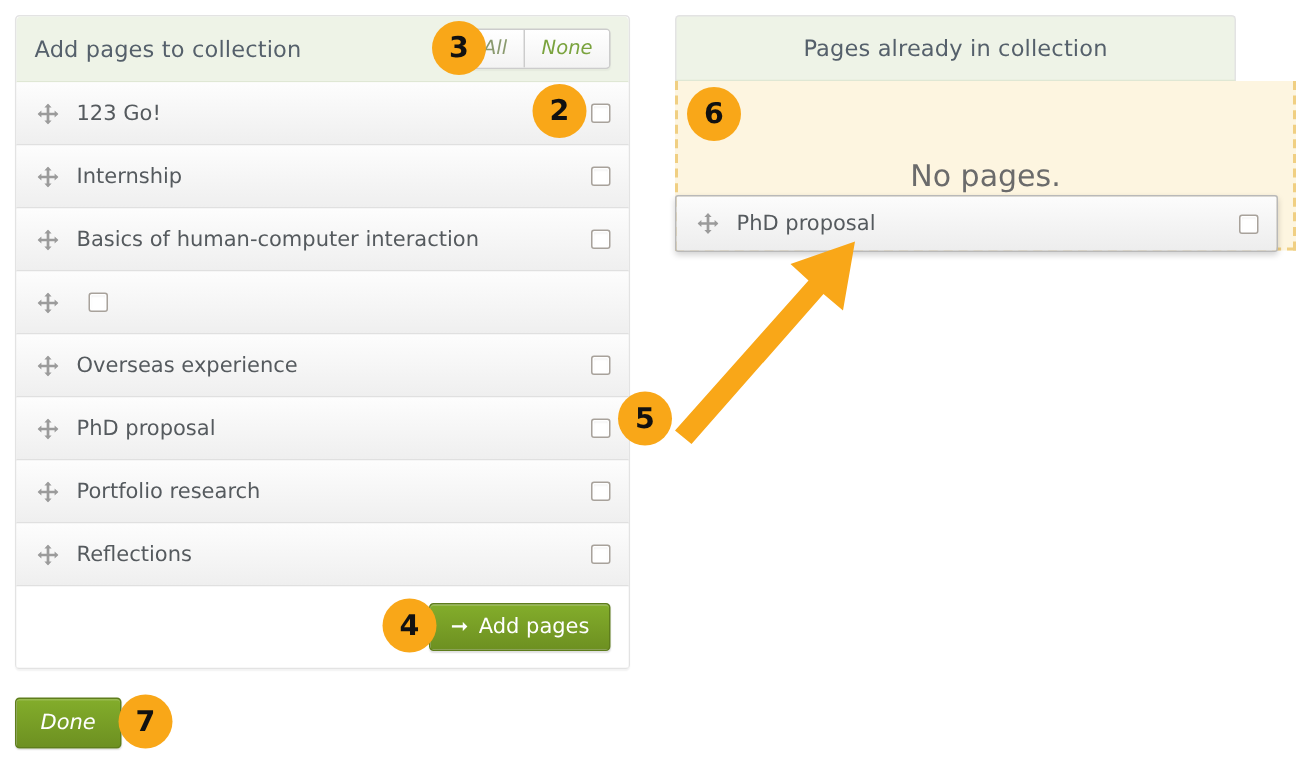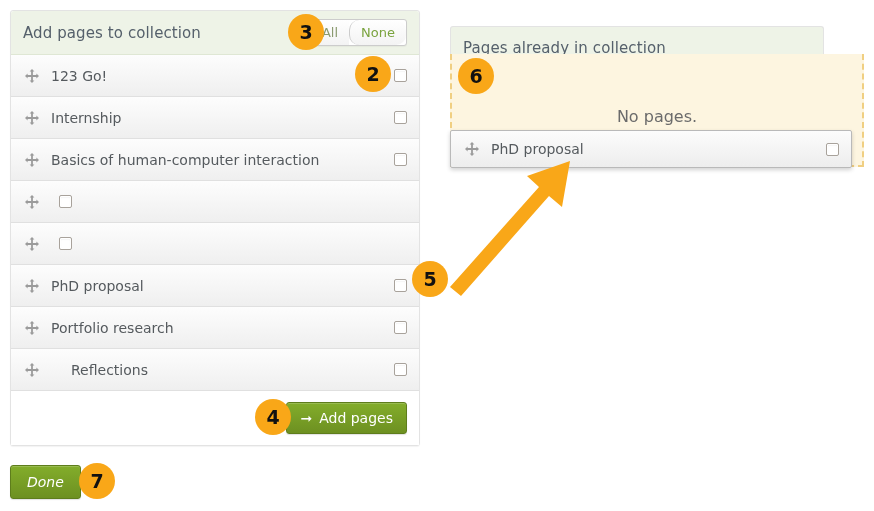--- a/index.html
+++ b/index.html
@@ -73,44 +73,44 @@
   }
   .btn-group .btn {
     font-family: inherit;
     font-size: 13px;
     line-height: 1;
     padding: 6px 11px;
     background: linear-gradient(#ffffff, #f3f3f3);
     border: none;
     cursor: pointer;
     color: #8a9a6f;
+    font-style: italic;
   }
   .btn-group .btn + .btn {
     border-left: 1px solid #ccc;
     color: #7aa33e;
-    border-radius: 10px;
   }
 
   
   .page-list {
     list-style: none;
     margin: 0;
     padding: 0;
   }
   .page-row {
     box-sizing: border-box;
     height: 42px;
     display: flex;
     align-items: center;
     padding: 0 12px 0 14px;
     background: linear-gradient(#fdfdfd, #efefef);
     border-bottom: 1px solid #e0e0e0;
     cursor: move;
   }
-  .page-row:last-child { border-bottom: 1px solid #e0e0e0; gap: 20px; }
+  .page-row:last-child { border-bottom: 1px solid #e0e0e0; }
 
   .drag-handle {
     flex: 0 0 auto;
     width: 14px;
     height: 14px;
     margin-right: 12px;
     color: #9b9b9b;
     display: inline-flex;
     align-items: center;
     justify-content: center;
@@ -190,30 +190,31 @@
     width: 414px;
     height: 113px;
     background: #fdf5e0;
     border: 2px dashed #f0cf82;
     border-top: none;
     display: flex;
     align-items: center;
     justify-content: center;
   }
   .dropzone-text {
-    font-size: 16px;
+    font-size: 20px;
     color: #6b6b6b;
     margin-top: 14px;
   }
   #right-panel .panel-heading {
     position: absolute;
-    left: 0; top: 16px;
+    left: 0; top: 0;
     width: 374px;
     border: 1px solid #e3e3e3;
     border-bottom: 1px solid #dfe7d4;
+    justify-content: center;
   }
 
   
   #dragged-item {
     position: absolute;
     left: 0px;
     top: 120px;
     width: 402px;
     box-sizing: border-box;
     height: 38px;
@@ -311,20 +312,21 @@
           </svg>
         </span>
         <span class="row-checkbox"></span>
       </li>
       <li class="page-row">
         <span class="drag-handle">
           <svg width="14" height="14" viewBox="0 0 14 14" aria-hidden="true">
             <path fill="currentColor" d="M7 0 L9.4 2.6 H7.9 V6.1 H11.4 V4.6 L14 7 L11.4 9.4 V7.9 H7.9 V11.4 H9.4 L7 14 L4.6 11.4 H6.1 V7.9 H2.6 V9.4 L0 7 L2.6 4.6 V6.1 H6.1 V2.6 H4.6 Z"></path>
           </svg>
         </span>
+        <span class="page-label">Overseas experience</span>
         <span class="row-checkbox"></span>
       </li>
       <li class="page-row">
         <span class="drag-handle">
           <svg width="14" height="14" viewBox="0 0 14 14" aria-hidden="true">
             <path fill="currentColor" d="M7 0 L9.4 2.6 H7.9 V6.1 H11.4 V4.6 L14 7 L11.4 9.4 V7.9 H7.9 V11.4 H9.4 L7 14 L4.6 11.4 H6.1 V7.9 H2.6 V9.4 L0 7 L2.6 4.6 V6.1 H6.1 V2.6 H4.6 Z"></path>
           </svg>
         </span>
         <span class="page-label">PhD proposal</span>
         <span class="row-checkbox"></span>

